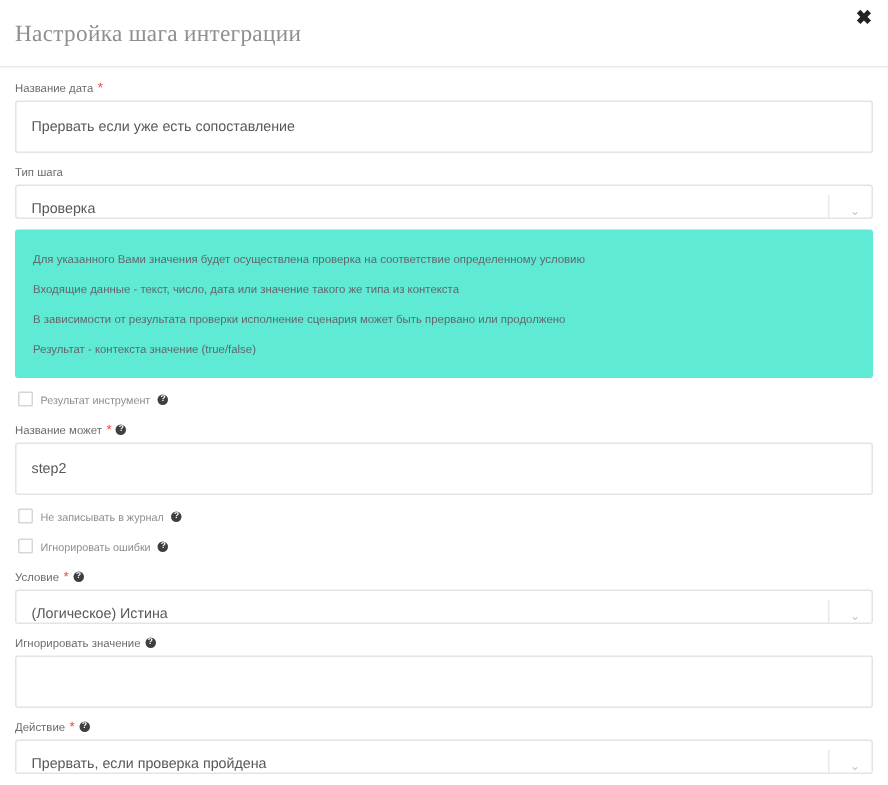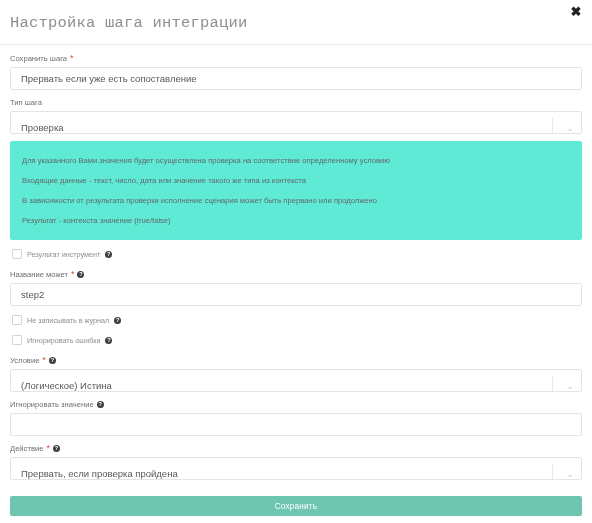--- a/index.html
+++ b/index.html
@@ -42,21 +42,21 @@
   }
   .header {
     padding: 14px 10px 12px 10px;
     border-bottom: 1px solid #e9e9e9;
   }
   .header-title {
     font-size: 15.5px;
     font-weight: 300;
     color: #8d8f93;
     letter-spacing: 0.2px;
-    font-family: Liberation Mono, monospace;
+    font-family: Liberation Serif, serif;
   }
   
   .body {
     padding: 8px 10px 0 10px;
   }
   .field {
     margin-bottom: 7px;
   }
   .label {
     font-size: 7.6px;
@@ -82,21 +82,21 @@
     font-size: 5.6px;
     line-height: 7px;
     text-align: center;
     font-weight: bold;
     font-family: "Liberation Sans", sans-serif;
     flex: none;
   }
   .input {
     box-sizing: border-box;
     width: 100%;
-    height: 23px;
+    height: 35px;
     border: 1px solid #e2e4e6;
     border-radius: 2px;
     background: #fff;
     padding: 0 10px;
     font-size: 9.5px;
     color: #55585c;
     font-family: "Liberation Sans", sans-serif;
     outline: none;
     display: flex;
     align-items: center;
@@ -191,21 +191,21 @@
   <button class="close-btn">✖</button>
 
   <div class="header">
     <div class="header-title">Настройка шага интеграции</div>
   </div>
 
   <div class="body">
 
     <div class="field">
       <div class="label">
-        <span>Сохранить шага</span>
+        <span>Название дата</span>
         <span class="req">*</span>
       </div>
       <div class="input">Прервать если уже есть сопоставление</div>
     </div>
 
     <div class="field">
       <div class="label">
         <span>Тип шага</span>
       </div>
       <div class="select">

